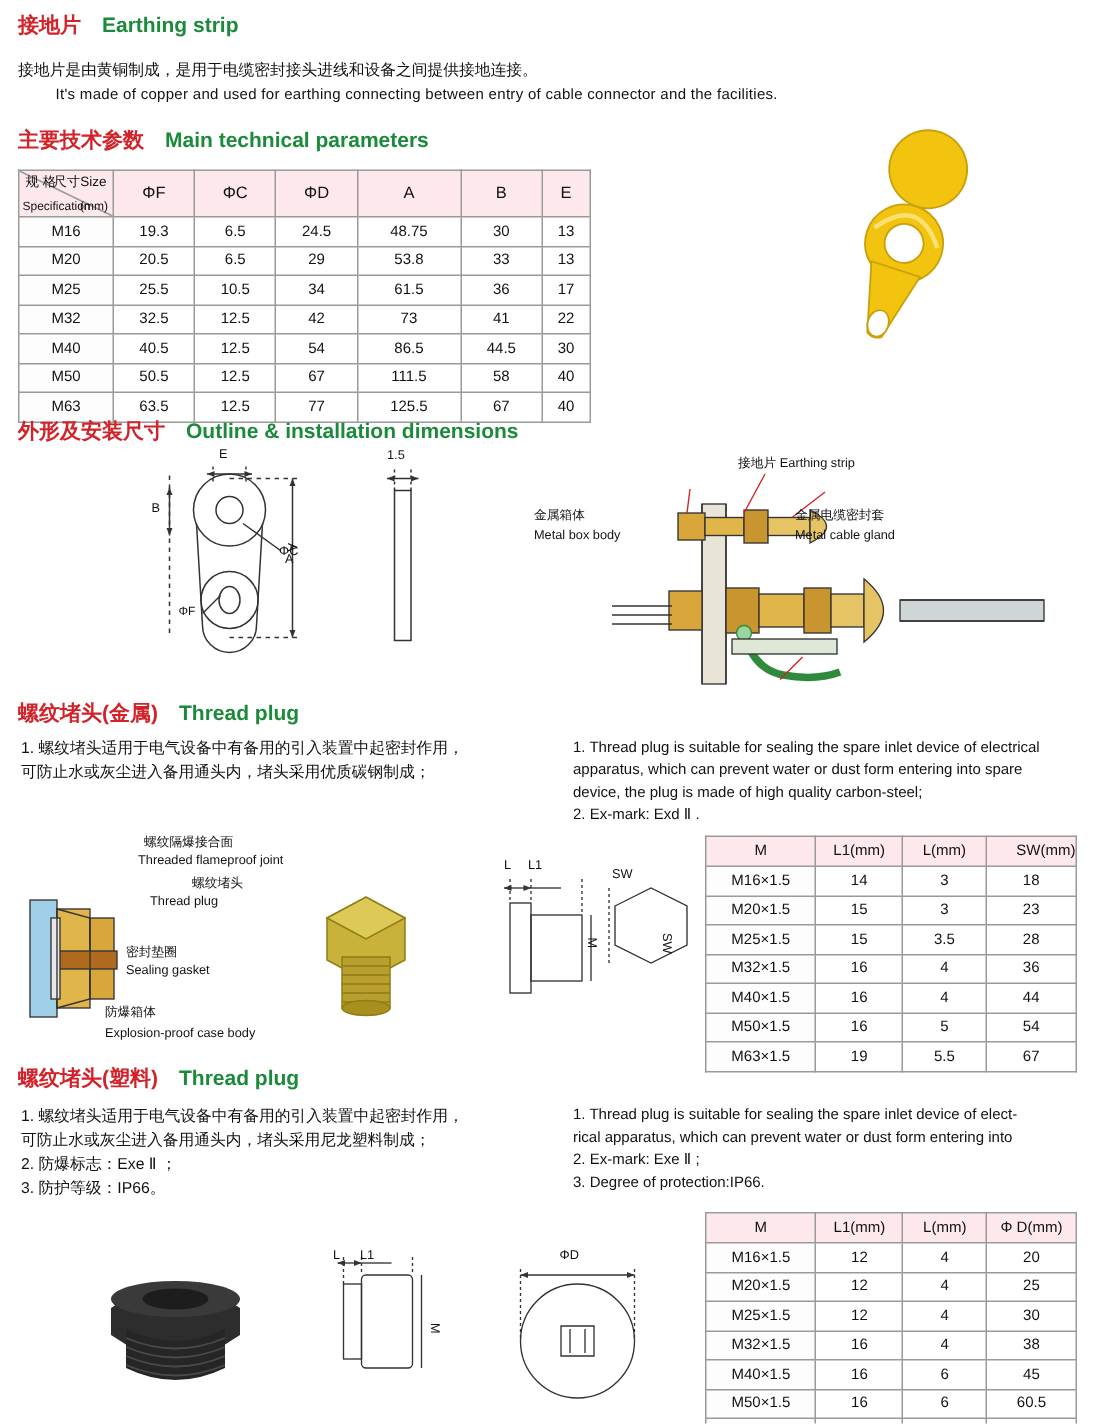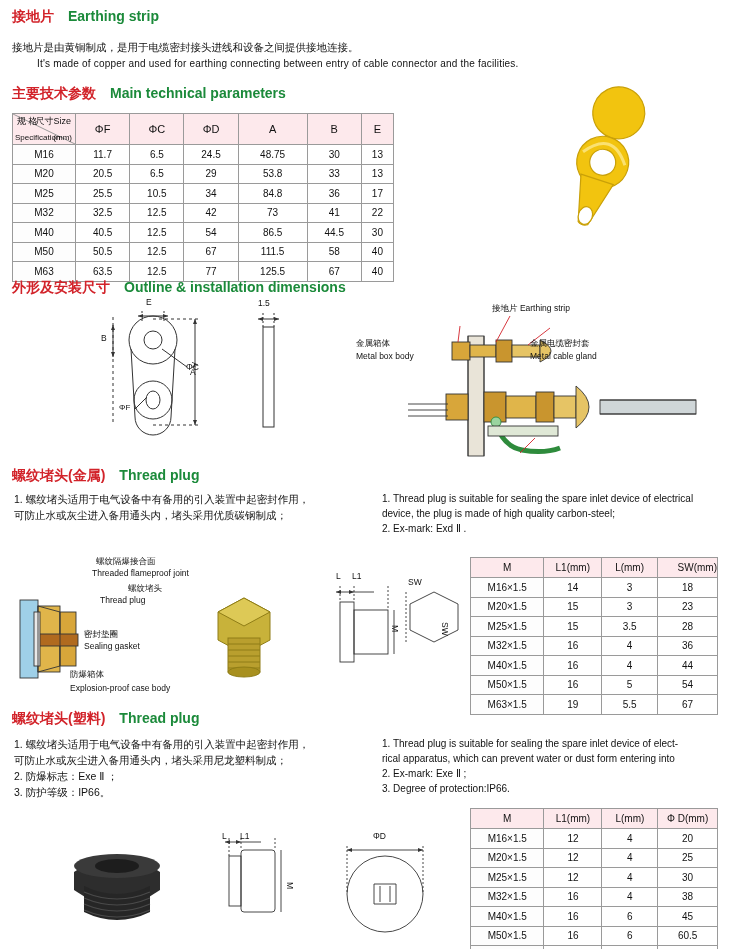--- a/index.html
+++ b/index.html
@@ -136,42 +136,42 @@
         <th>ΦC</th>
         <th>ΦD</th>
         <th>A</th>
         <th>B</th>
         <th>E</th>
       </tr>
     </thead>
     <tbody>
       <tr>
         <td>M16</td>
-        <td>11.7</td>
+        <td>19.3</td>
         <td>6.5</td>
         <td>24.5</td>
         <td>48.75</td>
         <td>30</td>
         <td>13</td>
       </tr>
       <tr>
         <td>M20</td>
         <td>20.5</td>
         <td>6.5</td>
         <td>29</td>
         <td>53.8</td>
         <td>33</td>
         <td>13</td>
       </tr>
       <tr>
         <td>M25</td>
         <td>25.5</td>
         <td>10.5</td>
         <td>34</td>
-        <td>84.8</td>
+        <td>61.5</td>
         <td>36</td>
         <td>17</td>
       </tr>
       <tr>
         <td>M32</td>
         <td>32.5</td>
         <td>12.5</td>
         <td>42</td>
         <td>73</td>
         <td>41</td>
@@ -325,20 +325,21 @@
   <div class="h-title" style="left:12px;top:467px;">
     <span class="cn">螺纹堵头(金属)</span><span class="en">Thread  plug</span>
   </div>
 
   <div class="list" style="left:14px;top:491px;width:370px;">
     <p>1. 螺纹堵头适用于电气设备中有备用的引入装置中起密封作用，</p>
     <p>   可防止水或灰尘进入备用通头内，堵头采用优质碳钢制成；</p>
   </div>
   <div class="list en" style="left:382px;top:491px;width:340px;">
     <p>1. Thread plug is  suitable for sealing  the spare  inlet  device of electrical</p>
+    <p>   apparatus, which can  prevent water or  dust form  entering  into spare</p>
     <p>   device,  the plug is made of high quality  carbon-steel;</p>
     <p>2. Ex-mark: Exd Ⅱ .</p>
   </div>
 
   <div class="fig" style="left:14px;top:588px;">
     <svg width="110" height="110" viewBox="0 0 110 110">
       <g stroke="#333" stroke-width="0.9">
         <rect x="6" y="12" width="18" height="78" fill="#9fd0e8"></rect>
         <rect x="24" y="18" width="22" height="66" fill="#e0b54a"></rect>
         <rect x="46" y="24" width="16" height="54" fill="#d8a63a"></rect>

